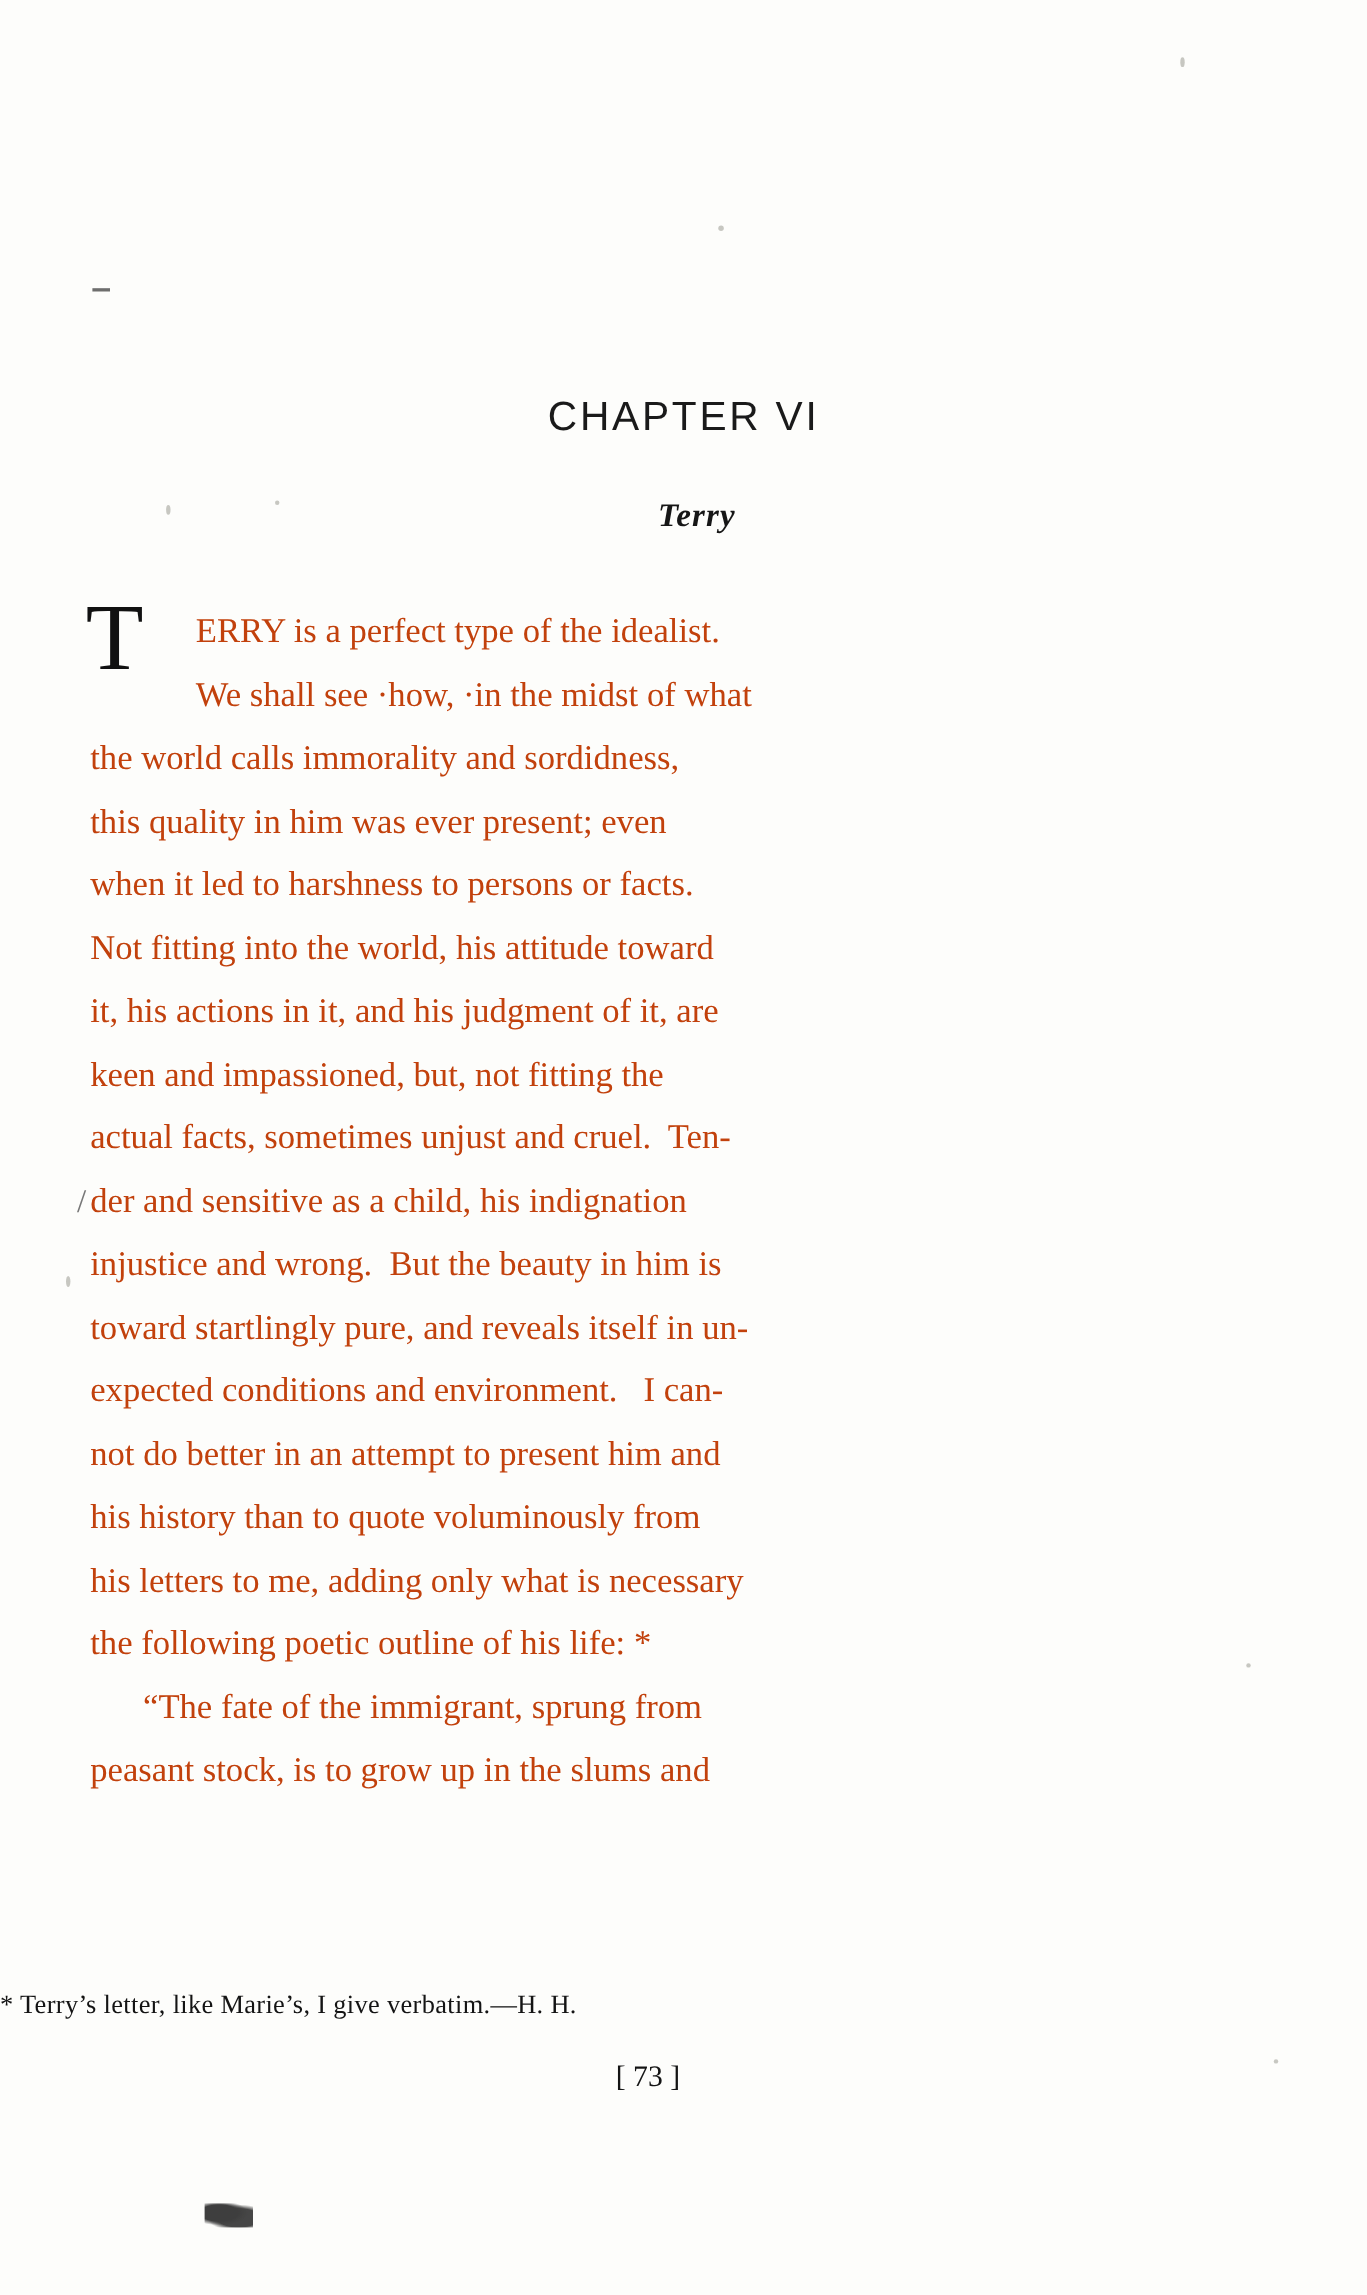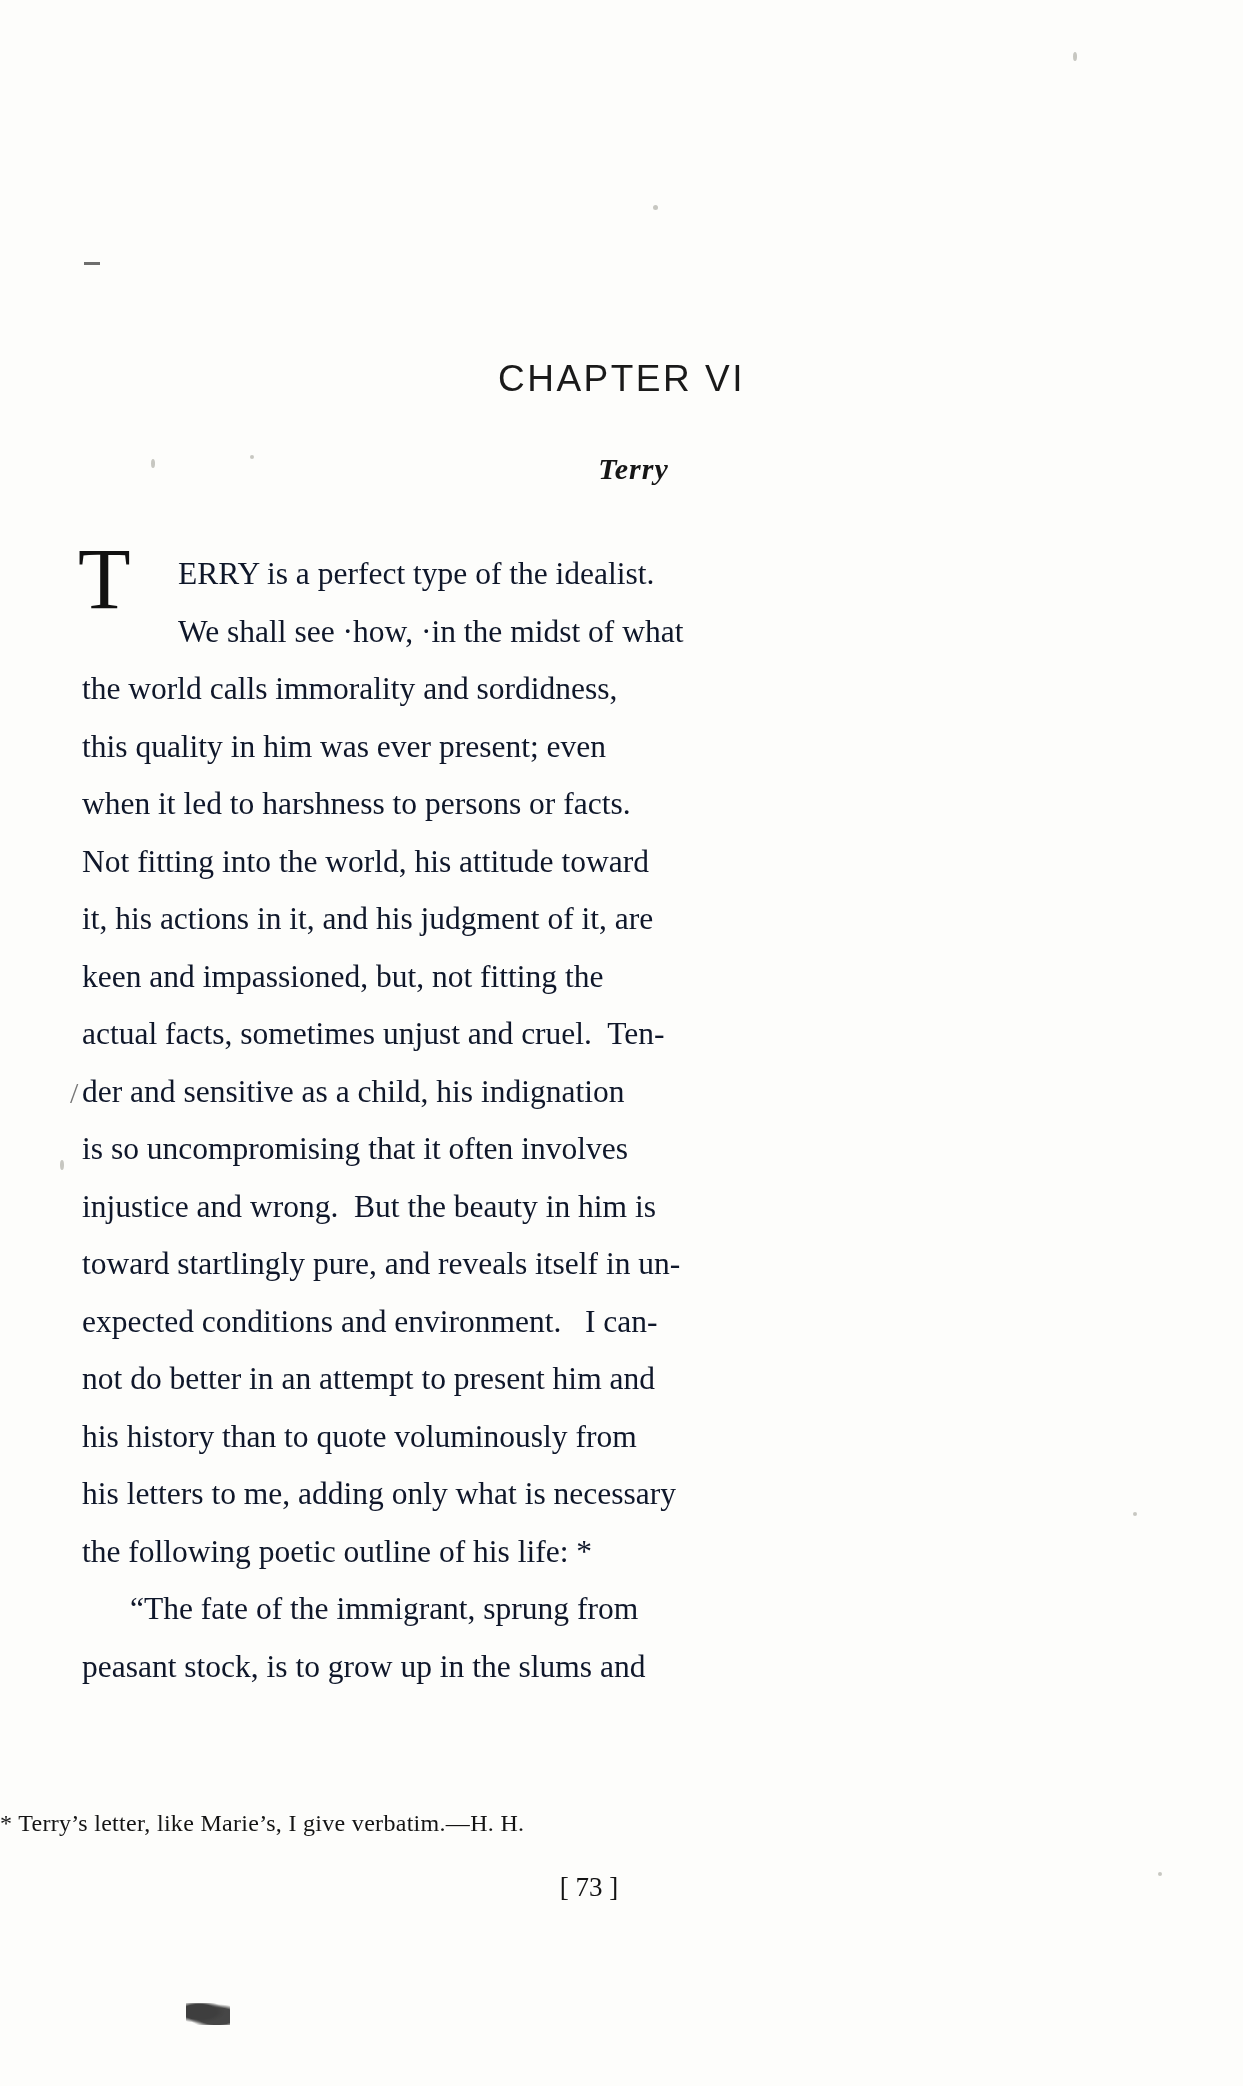--- a/index.html
+++ b/index.html
@@ -53,21 +53,21 @@
     padding-left: 12px;
   }
   .body-text {
     position: absolute;
     left: 82px;
     top: 545px;
     width: 1000px;
     font-size: 31.5px;
     line-height: 57.5px;
     text-align: justify;
-    color: #0f172a;
+    color: #c2410c;
   }
   .body-text p {
     margin: 0;
   }
   .line {
     display: block;
     white-space: pre;
   }
   .dropcap {
     position: absolute;
@@ -154,21 +154,20 @@
       <span class="line" style="padding-left:96px;">ERRY is a perfect type of the idealist.</span>
       <span class="line" style="padding-left:96px;">We shall see ·how, ·in the midst of what</span>
       <span class="line">the world calls immorality and sordidness,</span>
       <span class="line">this quality in him was ever present; even</span>
       <span class="line">when it led to harshness to persons or facts.</span>
       <span class="line">Not fitting into the world, his attitude toward</span>
       <span class="line">it, his actions in it, and his judgment of it, are</span>
       <span class="line">keen and impassioned, but, not fitting the</span>
       <span class="line">actual facts, sometimes unjust and cruel.  Ten-</span>
       <span class="line">der and sensitive as a child, his indignation</span>
-      <span class="line">is so uncompromising that it often involves</span>
       <span class="line">injustice and wrong.  But the beauty in him is</span>
       <span class="line">toward startlingly pure, and reveals itself in un-</span>
       <span class="line">expected conditions and environment.   I can-</span>
       <span class="line">not do better in an attempt to present him and</span>
       <span class="line">his history than to quote voluminously from</span>
       <span class="line">his letters to me, adding only what is necessary</span>
       <span class="line">the following poetic outline of his life: *</span>
     </p>
     <p>
       <span class="line" style="padding-left:48px;">“The fate of the immigrant, sprung from</span>

